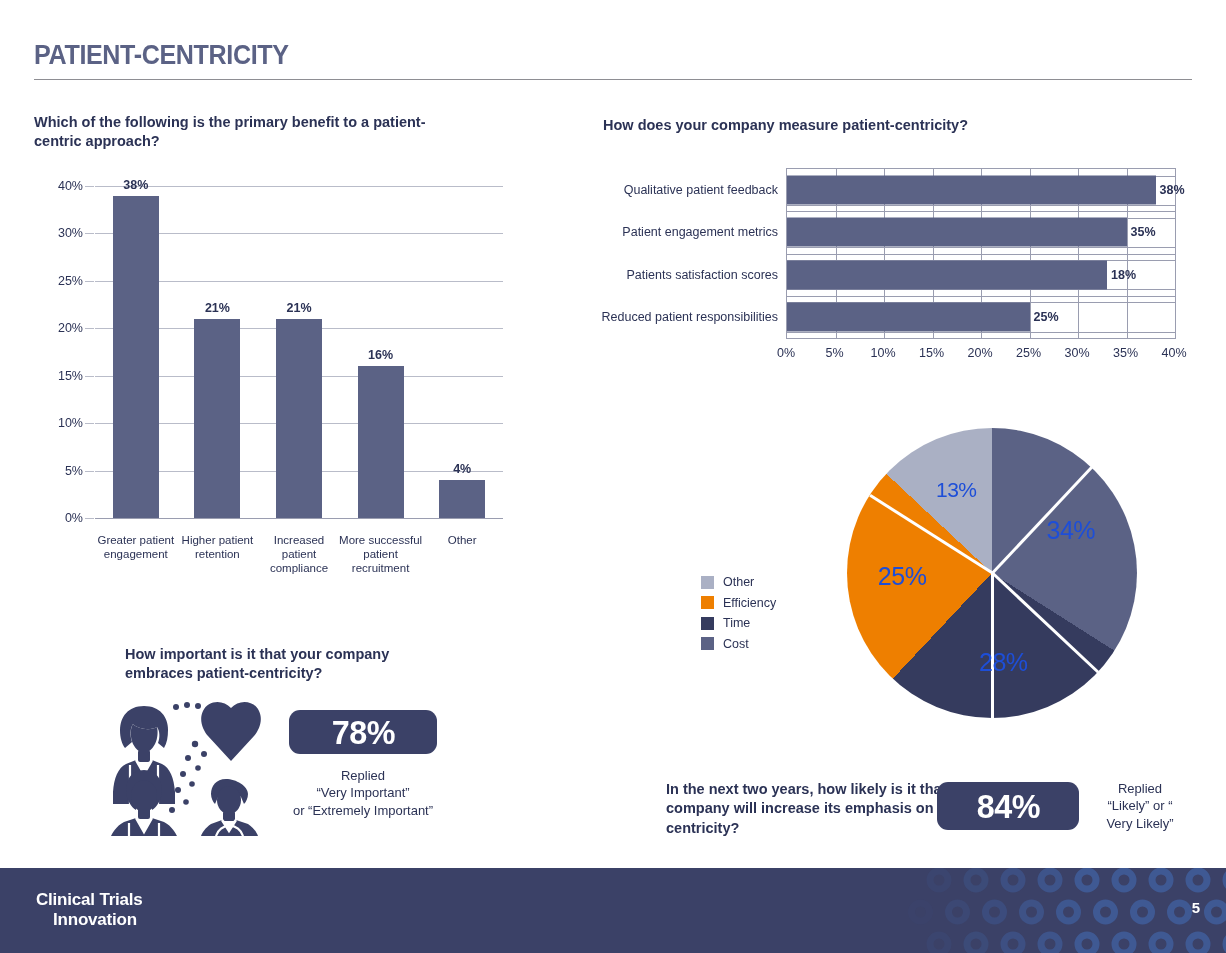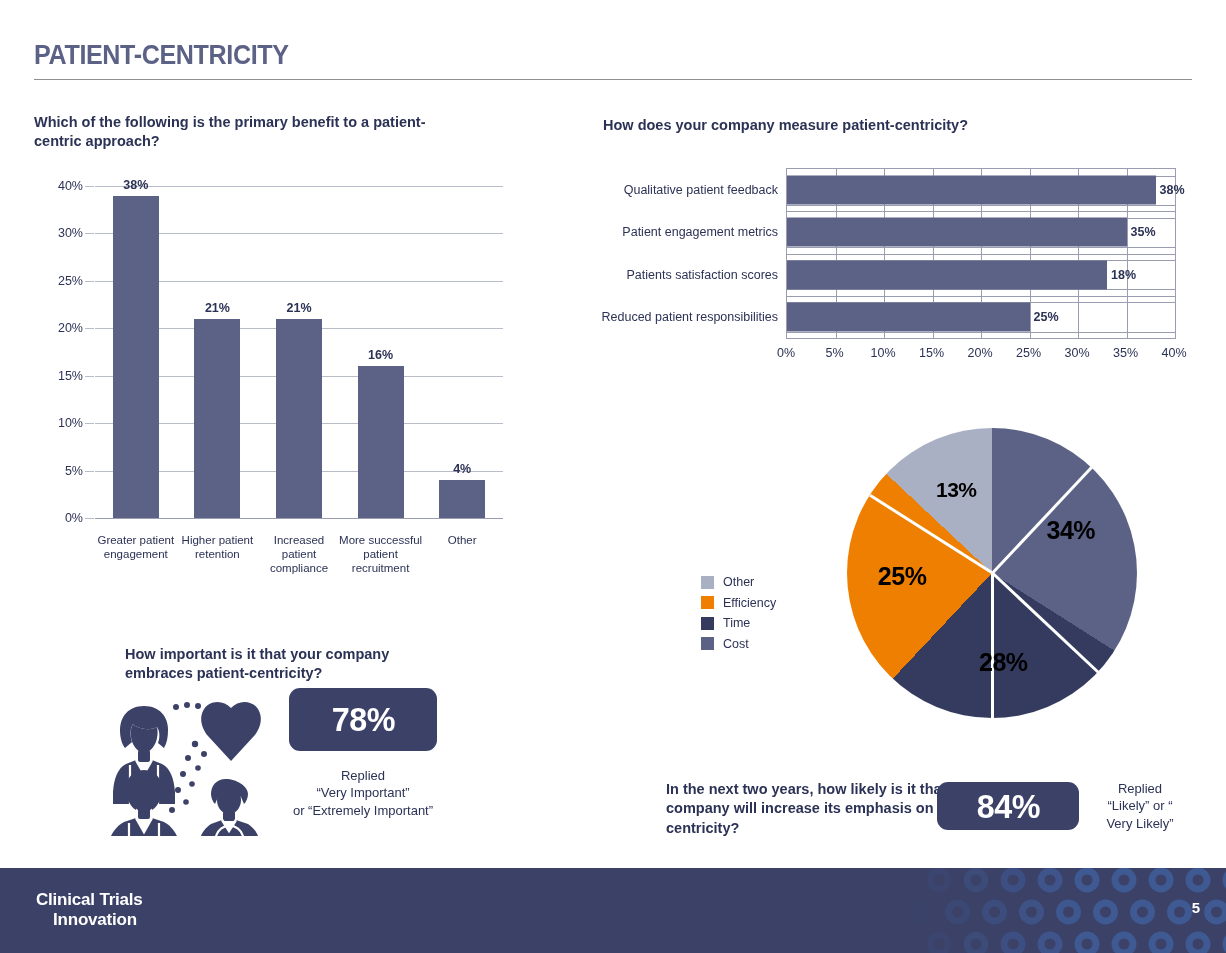--- a/index.html
+++ b/index.html
@@ -218,22 +218,22 @@
     width: 3px;
     height: 50%;
     margin-left: -1.5px;
     background: #ffffff;
     transform-origin: 50% 0%;
   }
   .pie-label {
     position: absolute;
     transform: translate(-50%, -50%);
     font-size: 25px;
-    font-weight: bold;
-    color: #000000;
+    font-weight: normal;
+    color: #1d4ed8;
     letter-spacing: -0.5px;
     white-space: nowrap;
   }
   .pie-label.small { font-size: 21px; }
 
   #pie-legend {
     position: absolute;
     left: 701px;
     top: 572px;
     width: 120px;
@@ -265,21 +265,21 @@
     justify-content: center;
   }
   .pill-value {
     font-size: 34px;
     font-weight: bold;
     color: #ffffff;
     letter-spacing: -0.5px;
     font-family: "Liberation Sans Narrow", "Liberation Sans", sans-serif;
     transform: scaleX(0.95);
   }
-  #pill-78 { left: 289px; top: 688px; width: 148px; height: 63px; }
+  #pill-78 { left: 289px; top: 710px; width: 148px; height: 44px; }
   #pill-84 { left: 937px; top: 782px; width: 142px; height: 48px; }
 
   .pill-caption {
     position: absolute;
     font-size: 13px;
     line-height: 1.33;
     color: #2b3255;
     text-align: center;
   }
   #caption-78 { left: 263px; top: 767px; width: 200px; }

